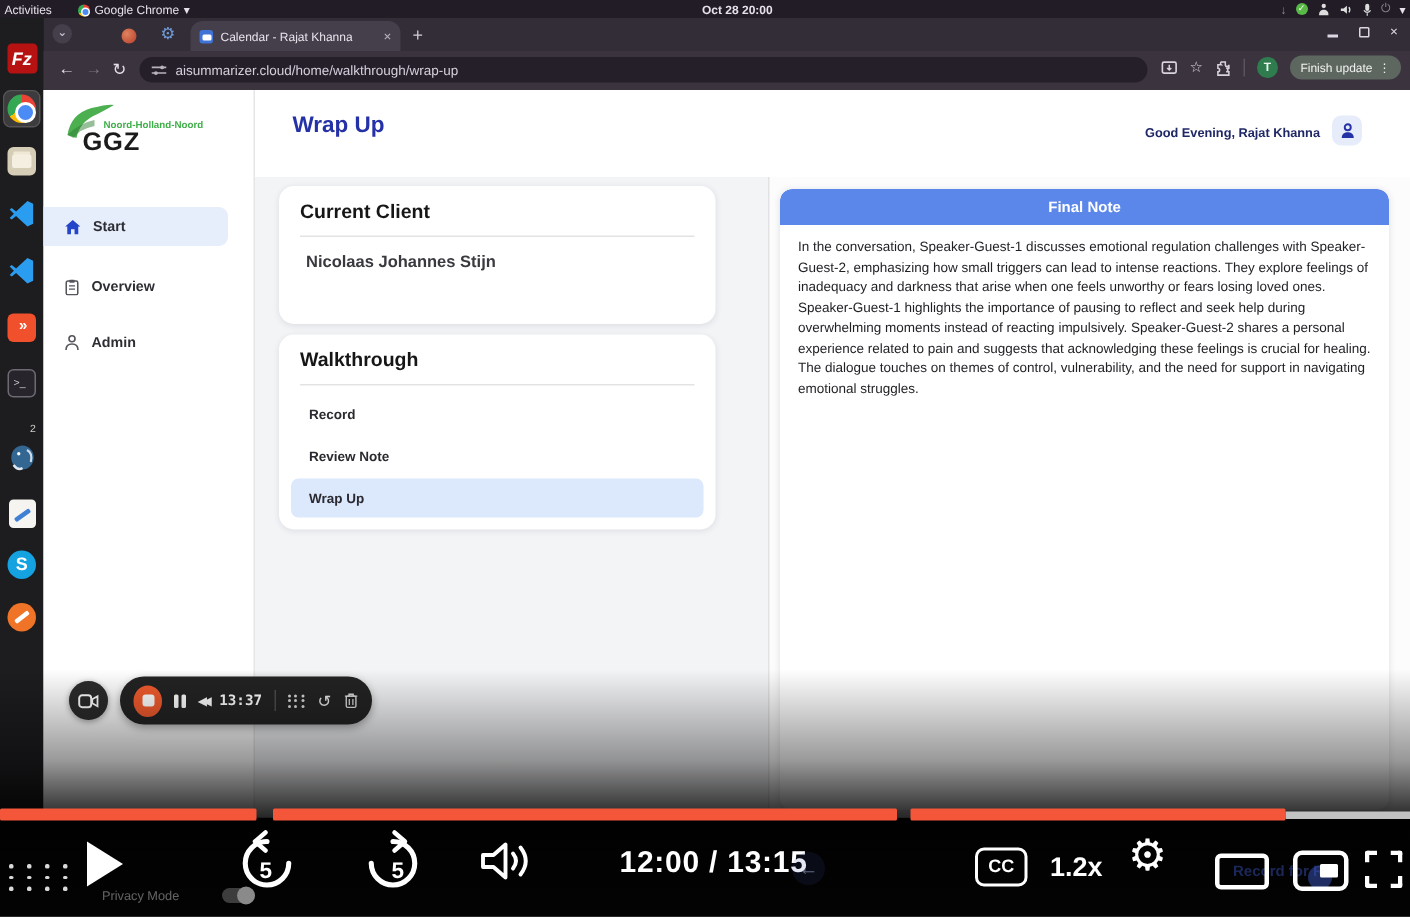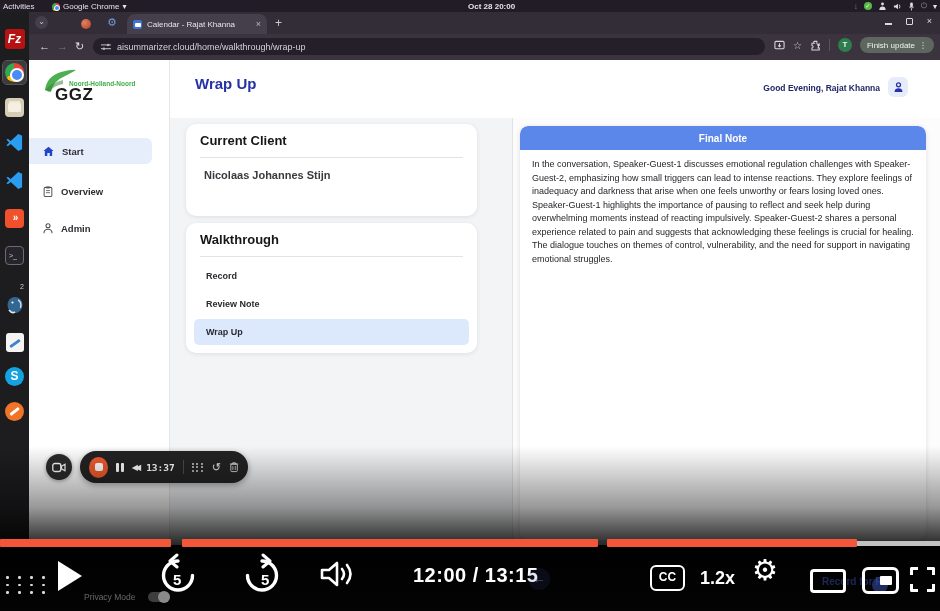--- a/index.html
+++ b/index.html
@@ -88,21 +88,21 @@
   .card-title { position:absolute; left:14px; top:9px; font-size:13px; font-weight:800; color:#161618; }
   .card-rule { position:absolute; left:14px; right:14px; top:33px; height:1px; background:#e3e3e6; }
   .client-name { position:absolute; left:18px; top:45px; font-size:11px; font-weight:600; color:#39393f; }
   .step { position:absolute; left:8px; width:275px; height:26px; display:flex; align-items:center; padding-left:12px; font-size:9px; font-weight:700; color:#2a2a30; border-radius:5px; }
   .step.active { background:#dce8fc; }
 
   .note-card { position:absolute; left:491px; top:66px; width:406px; height:414px; background:#fff; border-radius:8px; box-shadow:0 1px 5px rgba(30,40,70,0.14); overflow:hidden; }
   .note-hdr { height:24px; background:#5b87ea; color:#fff; font-size:10px; font-weight:700; display:flex; align-items:center; justify-content:center; border-radius:8px 8px 0 0; }
   .note-body { padding:8px 12px; font-size:9px; line-height:1.5; color:#1f1f24; font-weight:500; }
 
-  .privacy { left:84px; top:592px; color:rgba(255,255,255,0.38); font-size:8.5px; z-index:61; }
+  .privacy { left:68px; top:592px; color:rgba(255,255,255,0.38); font-size:8.5px; z-index:61; }
   .privacy-toggle { left:148px; top:592px; width:22px; height:10px; border-radius:6px; background:rgba(120,120,120,0.5); z-index:61; }
   .privacy-toggle::after { content:""; position:absolute; right:0px; top:-1px; width:12px; height:12px; border-radius:50%; background:#8a8a8a; }
 
   
   .rec-cam { left:46px; top:454px; width:26px; height:26px; border-radius:50%; background:#2b2b2b; box-shadow:0 1px 4px rgba(0,0,0,0.4); display:flex; align-items:center; justify-content:center; z-index:20; }
   .rec-pill { left:80px; top:451px; width:168px; height:32px; border-radius:16px; background:#232323; box-shadow:0 2px 6px rgba(0,0,0,0.35); display:flex; align-items:center; gap:8px; padding:0 9px; z-index:20; }
   .rec-stop { width:21px; height:21px; border-radius:50%; background:#f15b2e; display:flex; align-items:center; justify-content:center; }
   .rec-stop i { display:block; width:8px; height:8px; background:#fff; border-radius:2px; }
   .rec-pause { display:flex; gap:2.5px; }
   .rec-pause i { display:block; width:2.5px; height:9px; background:#fff; border-radius:1px; }

